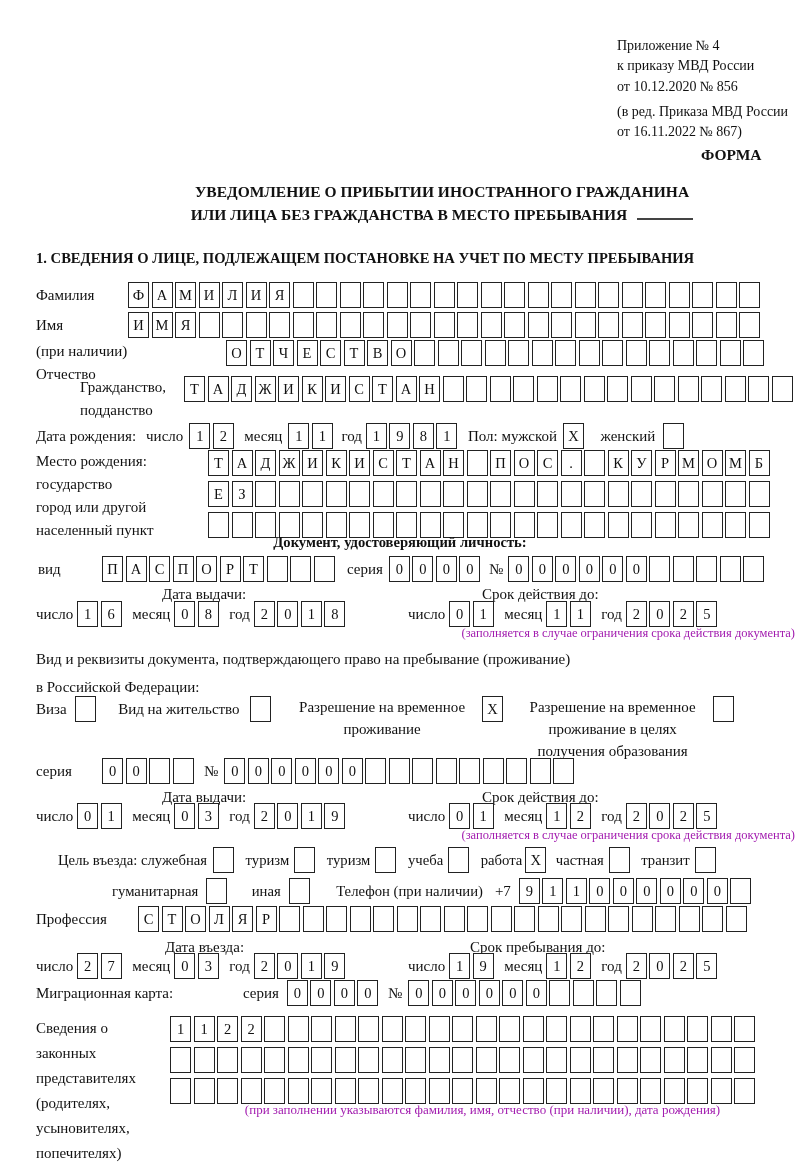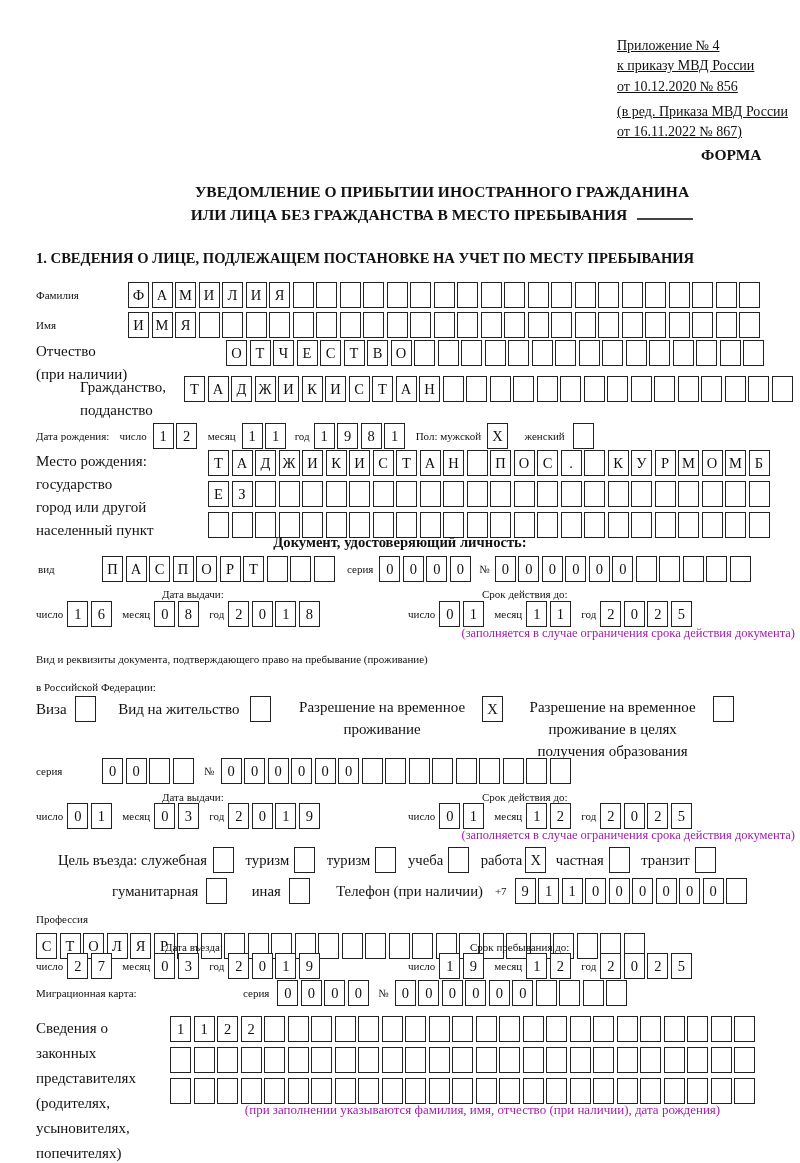--- a/index.html
+++ b/index.html
@@ -2,21 +2,21 @@
 <html lang="ru"><head>
 <meta charset="utf-8">
 <style>
   html,body{margin:0;padding:0;background:#fff;}
   .page{
     position:relative;width:800px;height:1163px;background:#ffffff;
     font-family:"Liberation Serif","DejaVu Serif",serif;color:#111;overflow:hidden;
   }
   .abs{position:absolute;}
   .row{position:absolute;display:flex;align-items:flex-start;white-space:nowrap;}
-  .lbl{font-size:11px;line-height:27px;}
+  .lbl{font-size:15px;line-height:27px;}
   .lbl2{font-size:15px;line-height:23px;}
   .bold{font-weight:bold;}
   .cellrow{display:inline-flex;flex-wrap:nowrap;}
   .cell{
     display:inline-block;box-sizing:content-box;width:19px;height:24px;
     border:1.5px solid #222;margin-right:2.5px;text-align:center;
     line-height:24px;font-size:14.5px;background:#fff;
   }
   .colstack .cellrow{display:flex;margin-bottom:5px;}
   .note{font-size:12.5px;color:#a21caf;}
@@ -24,21 +24,21 @@
   .titleblock{width:800px;text-align:center;font-weight:bold;font-size:15.5px;line-height:1.5;}
   .underline{display:inline-block;width:56px;border-bottom:2px solid #444;height:14px;margin-left:10px;}
   .seclabel{font-weight:bold;font-size:14.6px;}
   .cbgrouplbl{font-size:15px;line-height:22px;text-align:center;}
 </style>
 </head>
 <body>
 
 <div class="page">
 
-  <div class="abs appendix" style="left:617px;top:36px;text-decoration:underline;">
+  <div class="abs appendix" style="left:617px;top:36px;">
     <div>Приложение № 4</div>
     <div>к приказу МВД России</div>
     <div>от 10.12.2020 № 856</div>
     <div style="margin-top:5px;">(в ред. Приказа МВД России</div>
     <div>от 16.11.2022 № 867)</div>
   </div>
 
   <div class="abs bold" style="left:701px;top:146px;font-size:15.5px;">ФОРМА</div>
 
   <div class="abs titleblock" style="left:6px;top:180px;padding-left:36px;">
@@ -109,22 +109,22 @@
         <span class="cell"></span>
         <span class="cell"></span>
         <span class="cell"></span>
         <span class="cell"></span>
         <span class="cell"></span>
       </span>
   </div>
 
   <div class="row" style="left:36px;top:340px;">
     <div style="width:190px;">
+      <div class="lbl2">(при наличии)</div>
       <div class="lbl2">Отчество</div>
-      <div class="lbl2">(при наличии)</div>
     </div>
     <span class="cellrow">
         <span class="cell">О</span>
         <span class="cell">Т</span>
         <span class="cell">Ч</span>
         <span class="cell">Е</span>
         <span class="cell">С</span>
         <span class="cell">Т</span>
         <span class="cell">В</span>
         <span class="cell">О</span>
@@ -536,21 +536,21 @@
         <span class="cell">0</span>
         <span class="cell">0</span>
         <span class="cell">0</span>
         <span class="cell">0</span>
         <span class="cell">0</span>
         <span class="cell">0</span>
         <span class="cell"></span>
       </span>
   </div>
 
-  <div class="row" style="left:36px;top:906px;flex-direction:column;">
+  <div class="row" style="left:36px;top:906px;">
     <span class="lbl" style="width:102px;">Профессия</span>
     <span class="cellrow">
         <span class="cell">С</span>
         <span class="cell">Т</span>
         <span class="cell">О</span>
         <span class="cell">Л</span>
         <span class="cell">Я</span>
         <span class="cell">Р</span>
         <span class="cell"></span>
         <span class="cell"></span>

